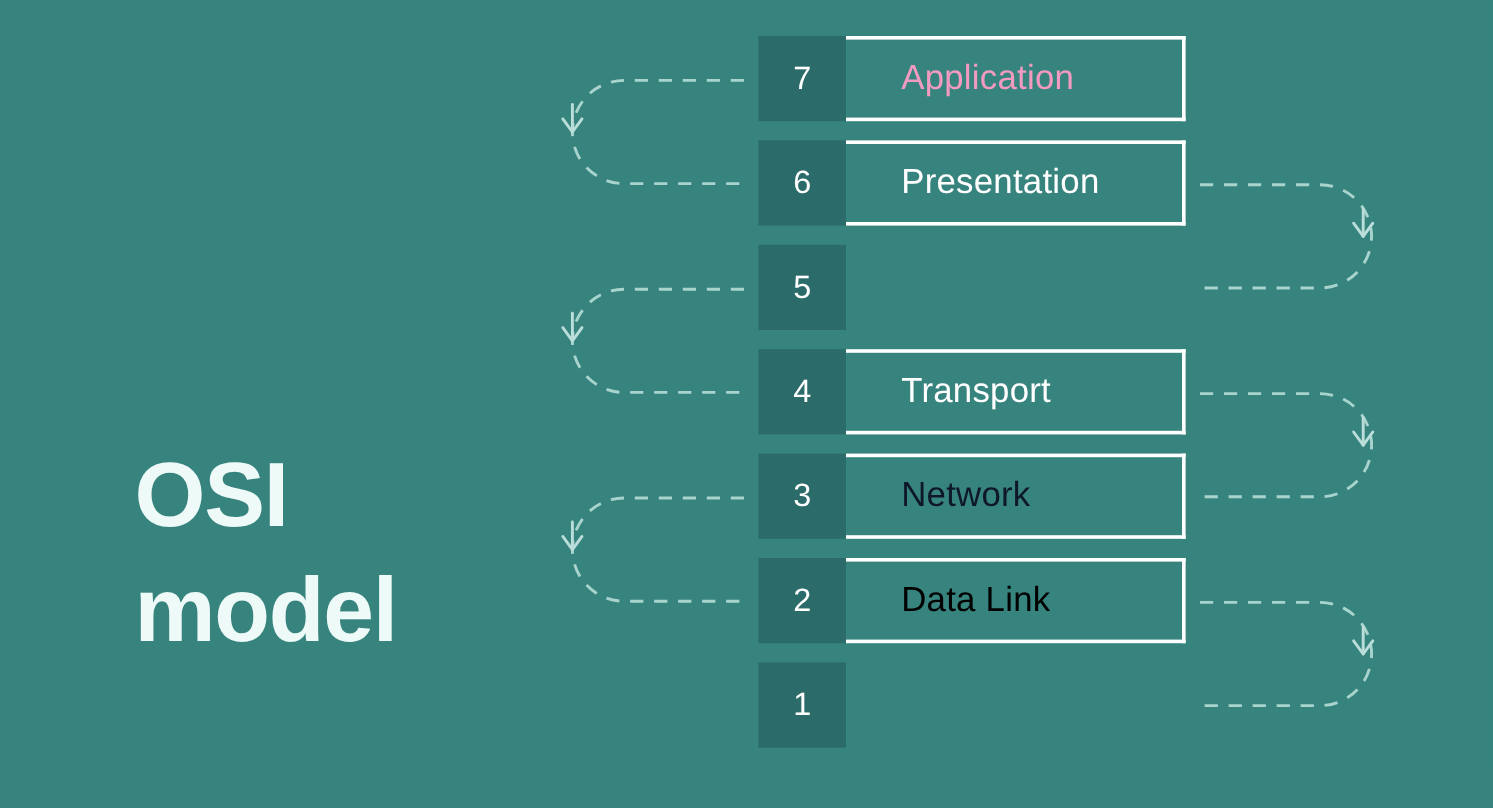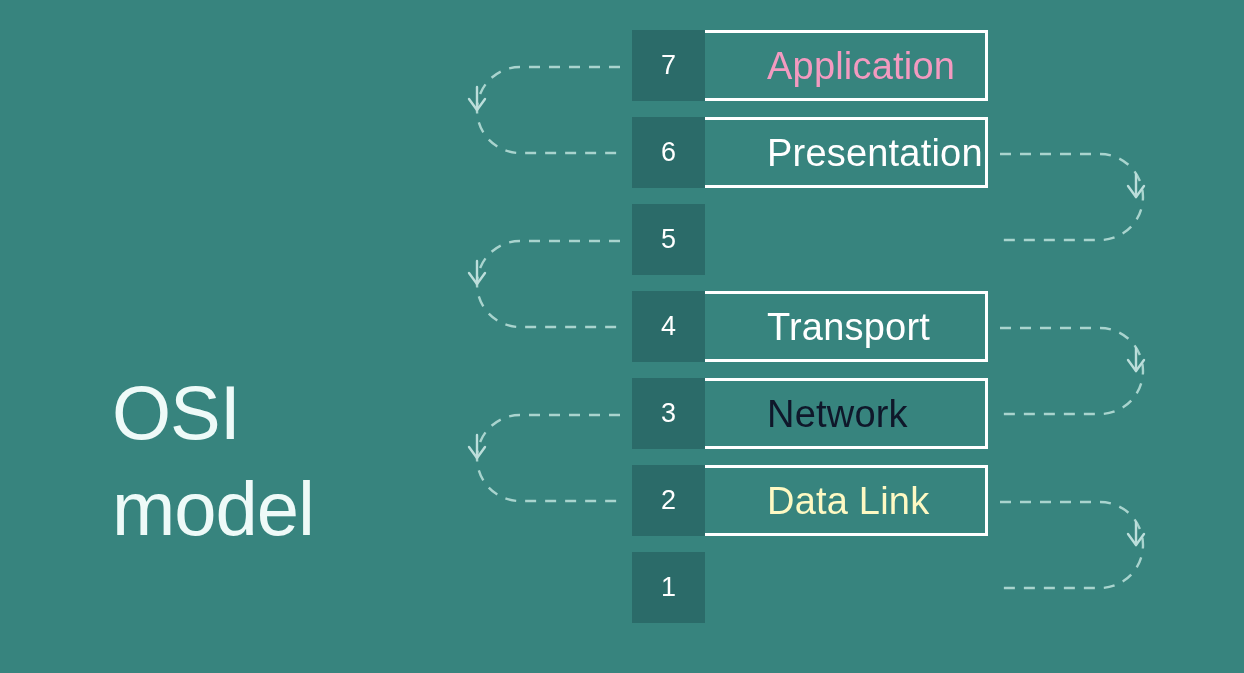--- a/index.html
+++ b/index.html
@@ -27,21 +27,21 @@
   #title-block {
     position: absolute;
     left: 112px;
     top: 365px;
     width: 330px;
   }
   .title-line {
     color: #eefaf8;
     font-size: 76px;
     line-height: 96px;
-    font-weight: 400;
+    font-weight: 700;
     letter-spacing: -1px;
     white-space: pre;
   }
 
   
   #layer-stack {
     position: absolute;
     left: 632px;
     top: 30px;
     width: 356px;
@@ -69,22 +69,22 @@
   .layer-label-box {
     flex: 1 1 auto;
     border: 3px solid #ffffff;
     border-left: none;
     box-sizing: border-box;
     display: flex;
     align-items: center;
     background: transparent;
   }
   .layer-label {
-    padding-left: 62px;
-    font-size: 38px;
+    padding-left: 46px;
+    font-size: 29px;
     line-height: 1;
     letter-spacing: 0.2px;
   }
 
   
   #connectors {
     position: absolute;
     left: 0;
     top: 0;
     width: 1244px;
@@ -185,21 +185,21 @@
     <div class="layer-row" style="top:348px">
       <div class="layer-num">3</div>
       <div class="layer-label-box">
         <span class="layer-label" style="color:#0f172a">Network</span>
       </div>
     </div>
 
     <div class="layer-row" style="top:435px">
       <div class="layer-num">2</div>
       <div class="layer-label-box">
-        <span class="layer-label" style="color:#fef9c3">Data Link</span>
+        <span class="layer-label" style="color:#000000">Data Link</span>
       </div>
     </div>
 
     <div class="layer-row" style="top:522px">
       <div class="layer-num">1</div>
     </div>
 
   </div>
 </div>
 

